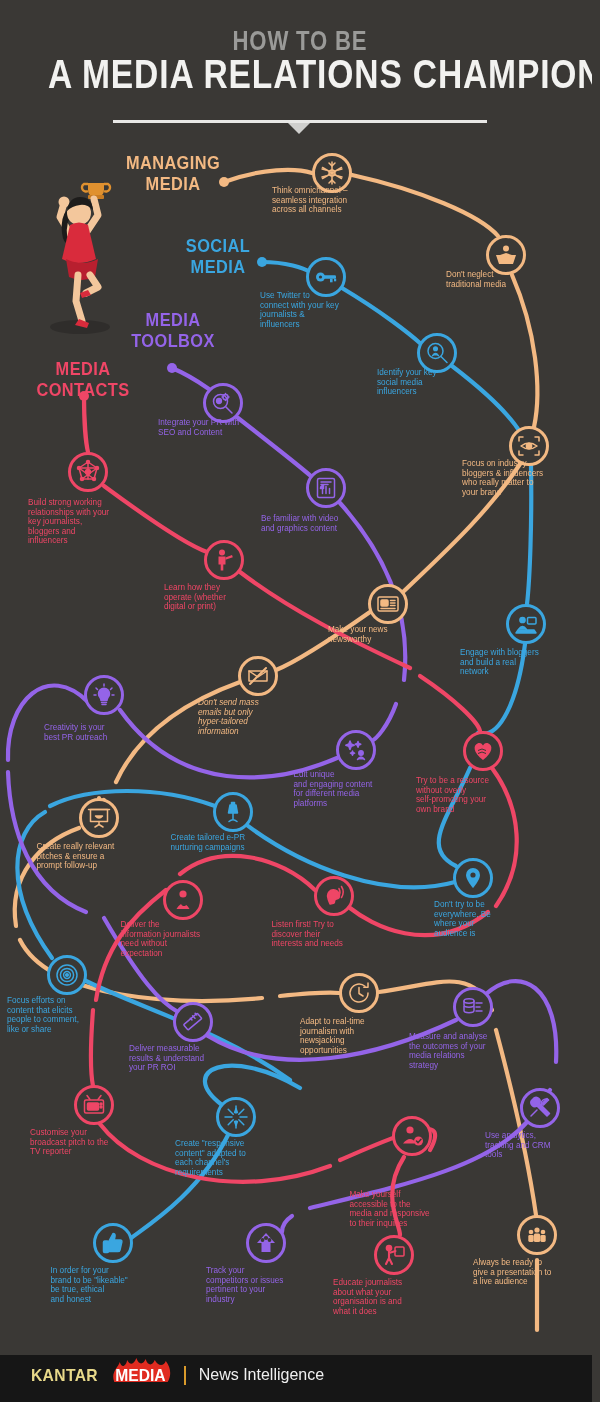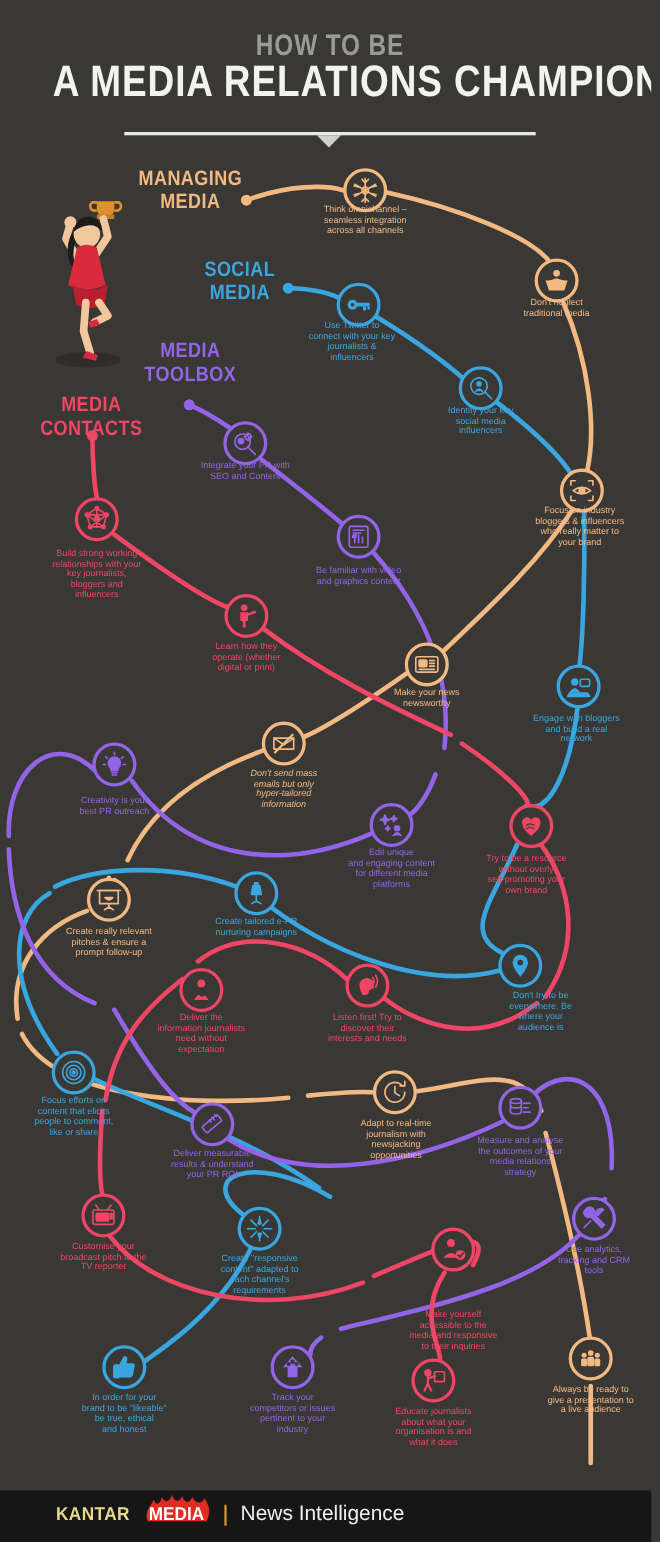--- a/index.html
+++ b/index.html
@@ -27,37 +27,37 @@
 
   
   .cat{position:absolute;font-family:"Liberation Sans Narrow","Liberation Sans",sans-serif;
     font-weight:bold;font-size:19px;line-height:21px;letter-spacing:.5px;
     text-align:center;transform:scaleX(.86);white-space:pre-line;}
 
   
   .node{position:absolute;}
   .ring{position:absolute;border-radius:50%;box-sizing:border-box;
     display:flex;align-items:center;justify-content:center;background:#3a3835;}
-  .cap{position:absolute;text-align:center;font-size:8.2px;line-height:9.6px;
+  .cap{position:absolute;text-align:left;font-size:8.2px;line-height:9.6px;
     font-family:"Liberation Sans",sans-serif;white-space:pre-line;}
   .ring svg{display:block;}
 
   
   #mascot{position:absolute;left:36px;top:175px;width:88px;height:165px;}
 
   
   #footer{position:absolute;left:0;top:1355px;width:600px;height:47px;background:#161616;}
-  #footer-inner{position:absolute;left:28px;top:11px;display:flex;align-items:center;gap:9px;margin-left:20px;}
+  #footer-inner{position:absolute;left:28px;top:11px;display:flex;gap:9px;}
   .kantar{font-family:"Liberation Sans Narrow","Liberation Sans",sans-serif;
     font-weight:bold;font-size:17px;letter-spacing:.4px;color:#e8d98a;transform:scaleX(.92);}
   .mediaword{position:relative;font-family:"Liberation Sans Narrow","Liberation Sans",sans-serif;
     font-weight:bold;font-size:17px;color:#ffffff;padding:0 3px;transform:scaleX(.92);}
   .flame{position:absolute;left:-2px;top:-8px;width:66px;height:26px;z-index:-1;}
   .divider{width:2px;height:19px;background:#d99a2b;margin:0 4px;}
-  .newsint{font-family:"Liberation Sans",sans-serif;font-size:19px;color:#efefef;}
+  .newsint{font-family:"Liberation Sans",sans-serif;font-size:16px;color:#efefef;}
 </style>
 </head>
 <body>
 
 <div id="page">
 
   <div id="header">
     <div class="title-sm">HOW TO BE</div>
     <div class="title-lg">A MEDIA RELATIONS CHAMPION</div>
     <div class="rule"></div>

